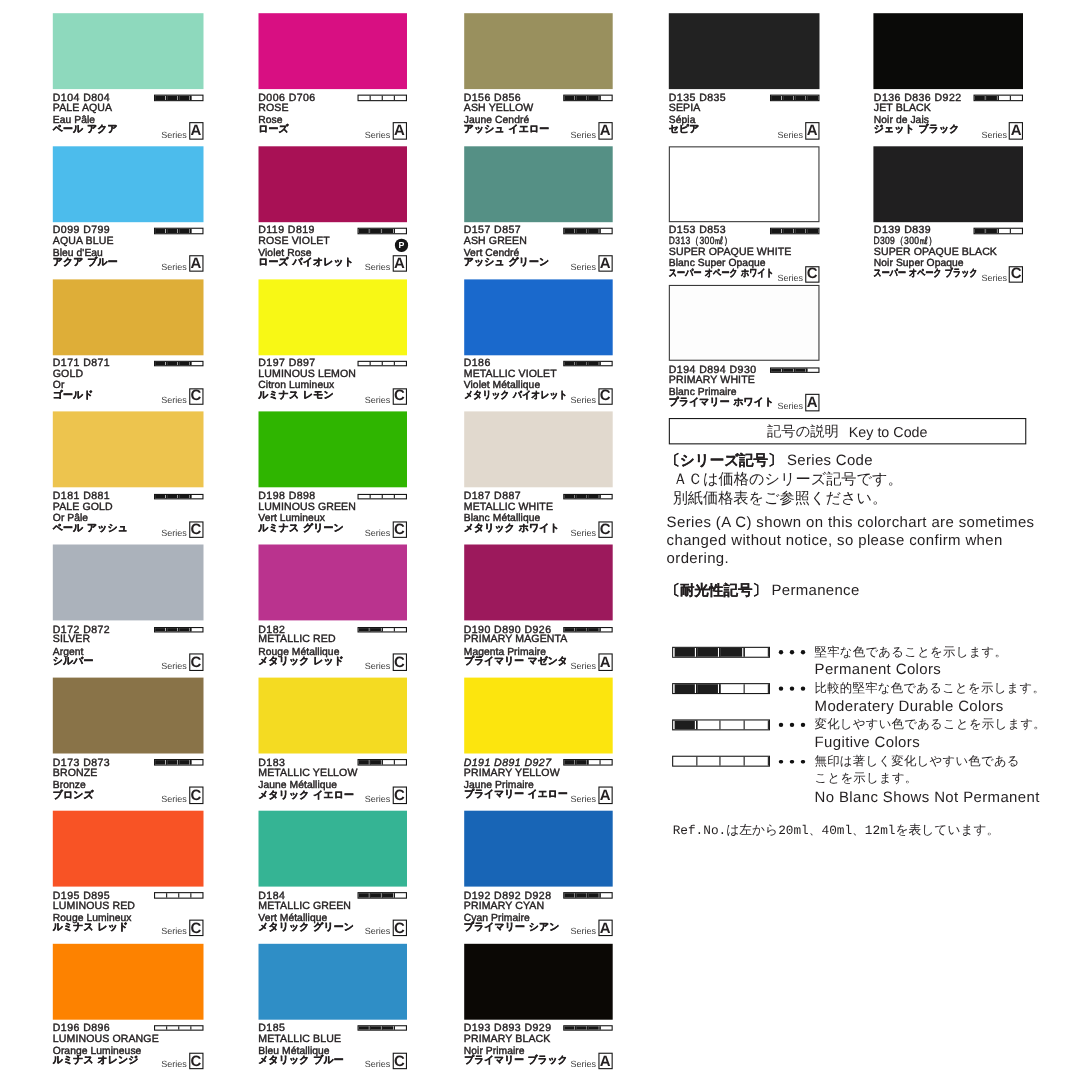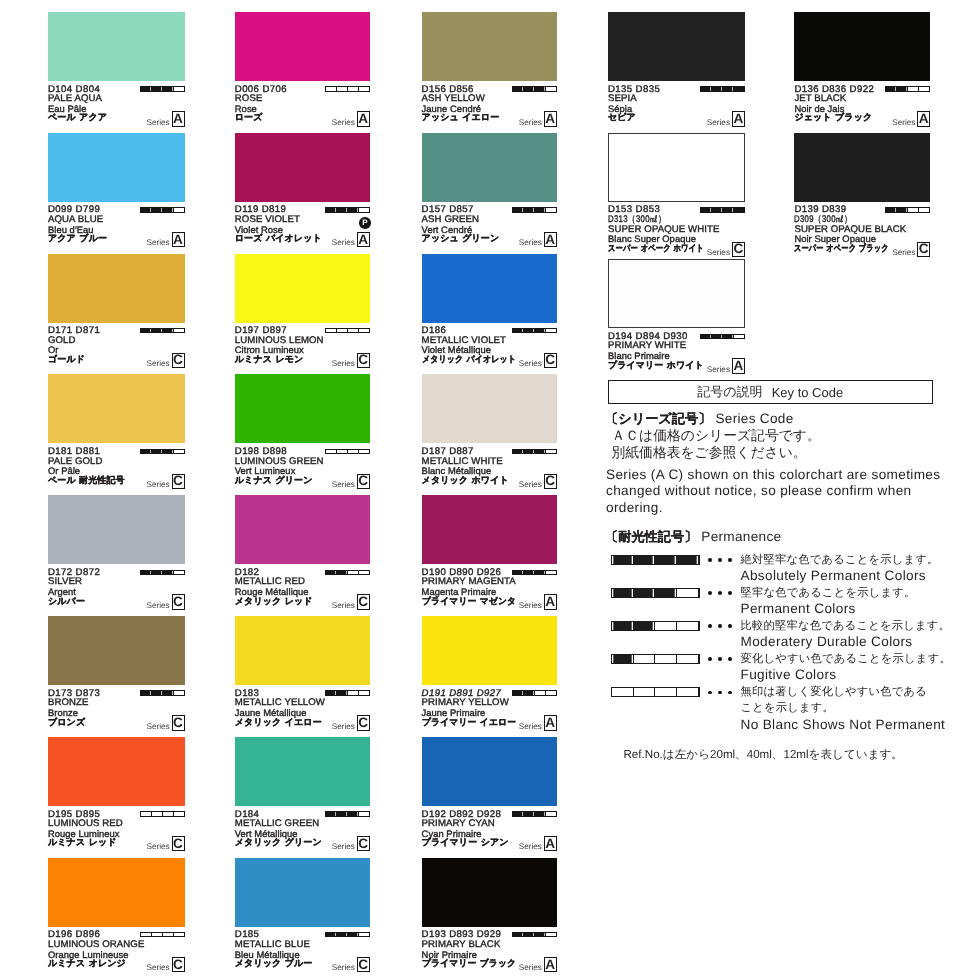--- a/index.html
+++ b/index.html
@@ -108,21 +108,21 @@
         <div class="series" style="left: 0px; top: 99.19px; width: 136.5px; justify-content: flex-end;">
           <span class="lbl">Series</span>
           <span class="box" style="width: 13px; height: 15.4px;">C</span>
         </div>
       </div>
       <div class="cell" style="top: 374.46px; width: 136.5px; height: 120.82px;">
         <div class="sw" style="width: 136.5px; height: 69px; background: rgb(237, 196, 78);"></div>
         <div class="txt refs" style="top: 72.6px;">D181  D881</div>
         <div class="txt en" style="top: 82.23px;">PALE GOLD</div>
         <div class="txt fr" style="top: 91.86px;">Or Pâle</div>
-        <div class="txt jp" style="top: 101.49px;">ペール 耐光性記号</div>
+        <div class="txt jp" style="top: 101.49px;">ペール アッシュ</div>
         <div class="pbar" style="left: 91.5px; top: 74.3px; width: 45px; height: 5.4px;">
           <div class="pseg on"></div>
           <div class="pseg on"></div>
           <div class="pseg on"></div>
           <div class="pseg"></div>
         </div>
         <div class="series" style="left: 0px; top: 99.19px; width: 136.5px; justify-content: flex-end;">
           <span class="lbl">Series</span>
           <span class="box" style="width: 13px; height: 15.4px;">C</span>
         </div>
@@ -569,91 +569,76 @@
         <span>記号の説明</span>
         <span style="margin-left: 9px;">Key to Code</span>
       </div>
       <div class="kline kh" style="top: 29.5px; left: -2.5px;"><span>〔シリーズ記号〕</span><span class="kh-en" style="margin-left: 4px;">Series Code</span></div>
       <div class="kline kjp" style="top: 47.5px; left: 4px;">ＡＣは価格のシリーズ記号です。</div>
       <div class="kline kjp" style="top: 65px; left: 4px;">別紙価格表をご参照ください。</div>
       <div class="kline ken" style="top: 87px; left: -1.5px;">Series (A C) shown on this colorchart are sometimes</div>
       <div class="kline ken" style="top: 103px; left: -1.5px;">changed without notice, so please confirm when</div>
       <div class="kline ken" style="top: 120px; left: -1.5px;">ordering.</div>
       <div class="kline kh" style="top: 148px; left: -2.5px;"><span>〔耐光性記号〕</span><span class="kh-en" style="margin-left: 4px;">Permanence</span></div>
-      <div class="permrow" style="top: 178px; left: 0px; width: 325.5px; height: 28px;">
+      <div class="permrow" style="top: 211px; left: 0px; width: 325.5px; height: 28px;">
         <div class="permbar" style="left: 3.5px; top: -3.5px; width: 88.5px; height: 10px;">
           <div class="pseg on"></div>
           <div class="pseg on"></div>
           <div class="pseg on"></div>
-          <div class="pseg on"></div>
+          <div class="pseg"></div>
         </div>
         <div class="dots" aria-label="・・・" style="left: 100.2px; top: 0.1px;">
           <span class="dot" style="left: 0px;"></span>
           <span class="dot" style="left: 10.35px;"></span>
           <span class="dot" style="left: 20.7px;"></span>
         </div>
-        <div class="kline kjp2" style="left: 133px; top: -5.5px;">絶対堅牢な色であることを示します。</div>
-        <div class="kline ken2" style="left: 133px; top: 10px;">Absolutely Permanent Colors</div>
-      </div>
-      <div class="permrow" style="top: 211px; left: 0px; width: 325.5px; height: 28px;">
+        <div class="kline kjp2" style="left: 133px; top: -5.5px;">堅牢な色であることを示します。</div>
+        <div class="kline ken2" style="left: 133px; top: 10px;">Permanent Colors</div>
+      </div>
+      <div class="permrow" style="top: 244px; left: 0px; width: 325.5px; height: 28px;">
         <div class="permbar" style="left: 3.5px; top: -3.5px; width: 88.5px; height: 10px;">
           <div class="pseg on"></div>
           <div class="pseg on"></div>
-          <div class="pseg on"></div>
+          <div class="pseg"></div>
           <div class="pseg"></div>
         </div>
         <div class="dots" aria-label="・・・" style="left: 100.2px; top: 0.1px;">
           <span class="dot" style="left: 0px;"></span>
           <span class="dot" style="left: 10.35px;"></span>
           <span class="dot" style="left: 20.7px;"></span>
         </div>
-        <div class="kline kjp2" style="left: 133px; top: -5.5px;">堅牢な色であることを示します。</div>
-        <div class="kline ken2" style="left: 133px; top: 10px;">Permanent Colors</div>
-      </div>
-      <div class="permrow" style="top: 244px; left: 0px; width: 325.5px; height: 28px;">
+        <div class="kline kjp2" style="left: 133px; top: -5.5px;">比較的堅牢な色であることを示します。</div>
+        <div class="kline ken2" style="left: 133px; top: 10px;">Moderatery Durable Colors</div>
+      </div>
+      <div class="permrow" style="top: 277px; left: 0px; width: 325.5px; height: 28px;">
         <div class="permbar" style="left: 3.5px; top: -3.5px; width: 88.5px; height: 10px;">
           <div class="pseg on"></div>
-          <div class="pseg on"></div>
+          <div class="pseg"></div>
           <div class="pseg"></div>
           <div class="pseg"></div>
         </div>
         <div class="dots" aria-label="・・・" style="left: 100.2px; top: 0.1px;">
           <span class="dot" style="left: 0px;"></span>
           <span class="dot" style="left: 10.35px;"></span>
           <span class="dot" style="left: 20.7px;"></span>
         </div>
-        <div class="kline kjp2" style="left: 133px; top: -5.5px;">比較的堅牢な色であることを示します。</div>
-        <div class="kline ken2" style="left: 133px; top: 10px;">Moderatery Durable Colors</div>
-      </div>
-      <div class="permrow" style="top: 277px; left: 0px; width: 325.5px; height: 28px;">
+        <div class="kline kjp2" style="left: 133px; top: -5.5px;">変化しやすい色であることを示します。</div>
+        <div class="kline ken2" style="left: 133px; top: 10px;">Fugitive Colors</div>
+      </div>
+      <div class="permrow" style="top: 310.5px; left: 0px; width: 325.5px; height: 28px;">
         <div class="permbar" style="left: 3.5px; top: -3.5px; width: 88.5px; height: 10px;">
-          <div class="pseg on"></div>
+          <div class="pseg"></div>
           <div class="pseg"></div>
           <div class="pseg"></div>
           <div class="pseg"></div>
         </div>
         <div class="dots" aria-label="・・・" style="left: 100.2px; top: 0.1px;">
           <span class="dot" style="left: 0px;"></span>
           <span class="dot" style="left: 10.35px;"></span>
           <span class="dot" style="left: 20.7px;"></span>
         </div>
-        <div class="kline kjp2" style="left: 133px; top: -5.5px;">変化しやすい色であることを示します。</div>
-        <div class="kline ken2" style="left: 133px; top: 10px;">Fugitive Colors</div>
-      </div>
-      <div class="permrow" style="top: 310.5px; left: 0px; width: 325.5px; height: 28px;">
-        <div class="permbar" style="left: 3.5px; top: -3.5px; width: 88.5px; height: 10px;">
-          <div class="pseg"></div>
-          <div class="pseg"></div>
-          <div class="pseg"></div>
-          <div class="pseg"></div>
-        </div>
-        <div class="dots" aria-label="・・・" style="left: 100.2px; top: 0.1px;">
-          <span class="dot" style="left: 0px;"></span>
-          <span class="dot" style="left: 10.35px;"></span>
-          <span class="dot" style="left: 20.7px;"></span>
-        </div>
         <div class="kline kjp2" style="left: 133px; top: -5.5px;">無印は著しく変化しやすい色である</div>
         <div class="kline kjp2" style="left: 133px; top: 10px;">ことを示します。</div>
         <div class="kline ken2" style="left: 133px; top: 26px;">No Blanc Shows Not Permanent</div>
       </div>
-      <div class="kline kfn" style="top: 367.5px; left: 16px;">Ref.No.は左から20ml、40ml、12mlを表しています。</div>
+      <div class="kline kfn" style="top: 367.5px; left: 4px; font-family: Liberation Mono, monospace;">Ref.No.は左から20ml、40ml、12mlを表しています。</div>
     </div>
   </div>
 
 </body></html>

